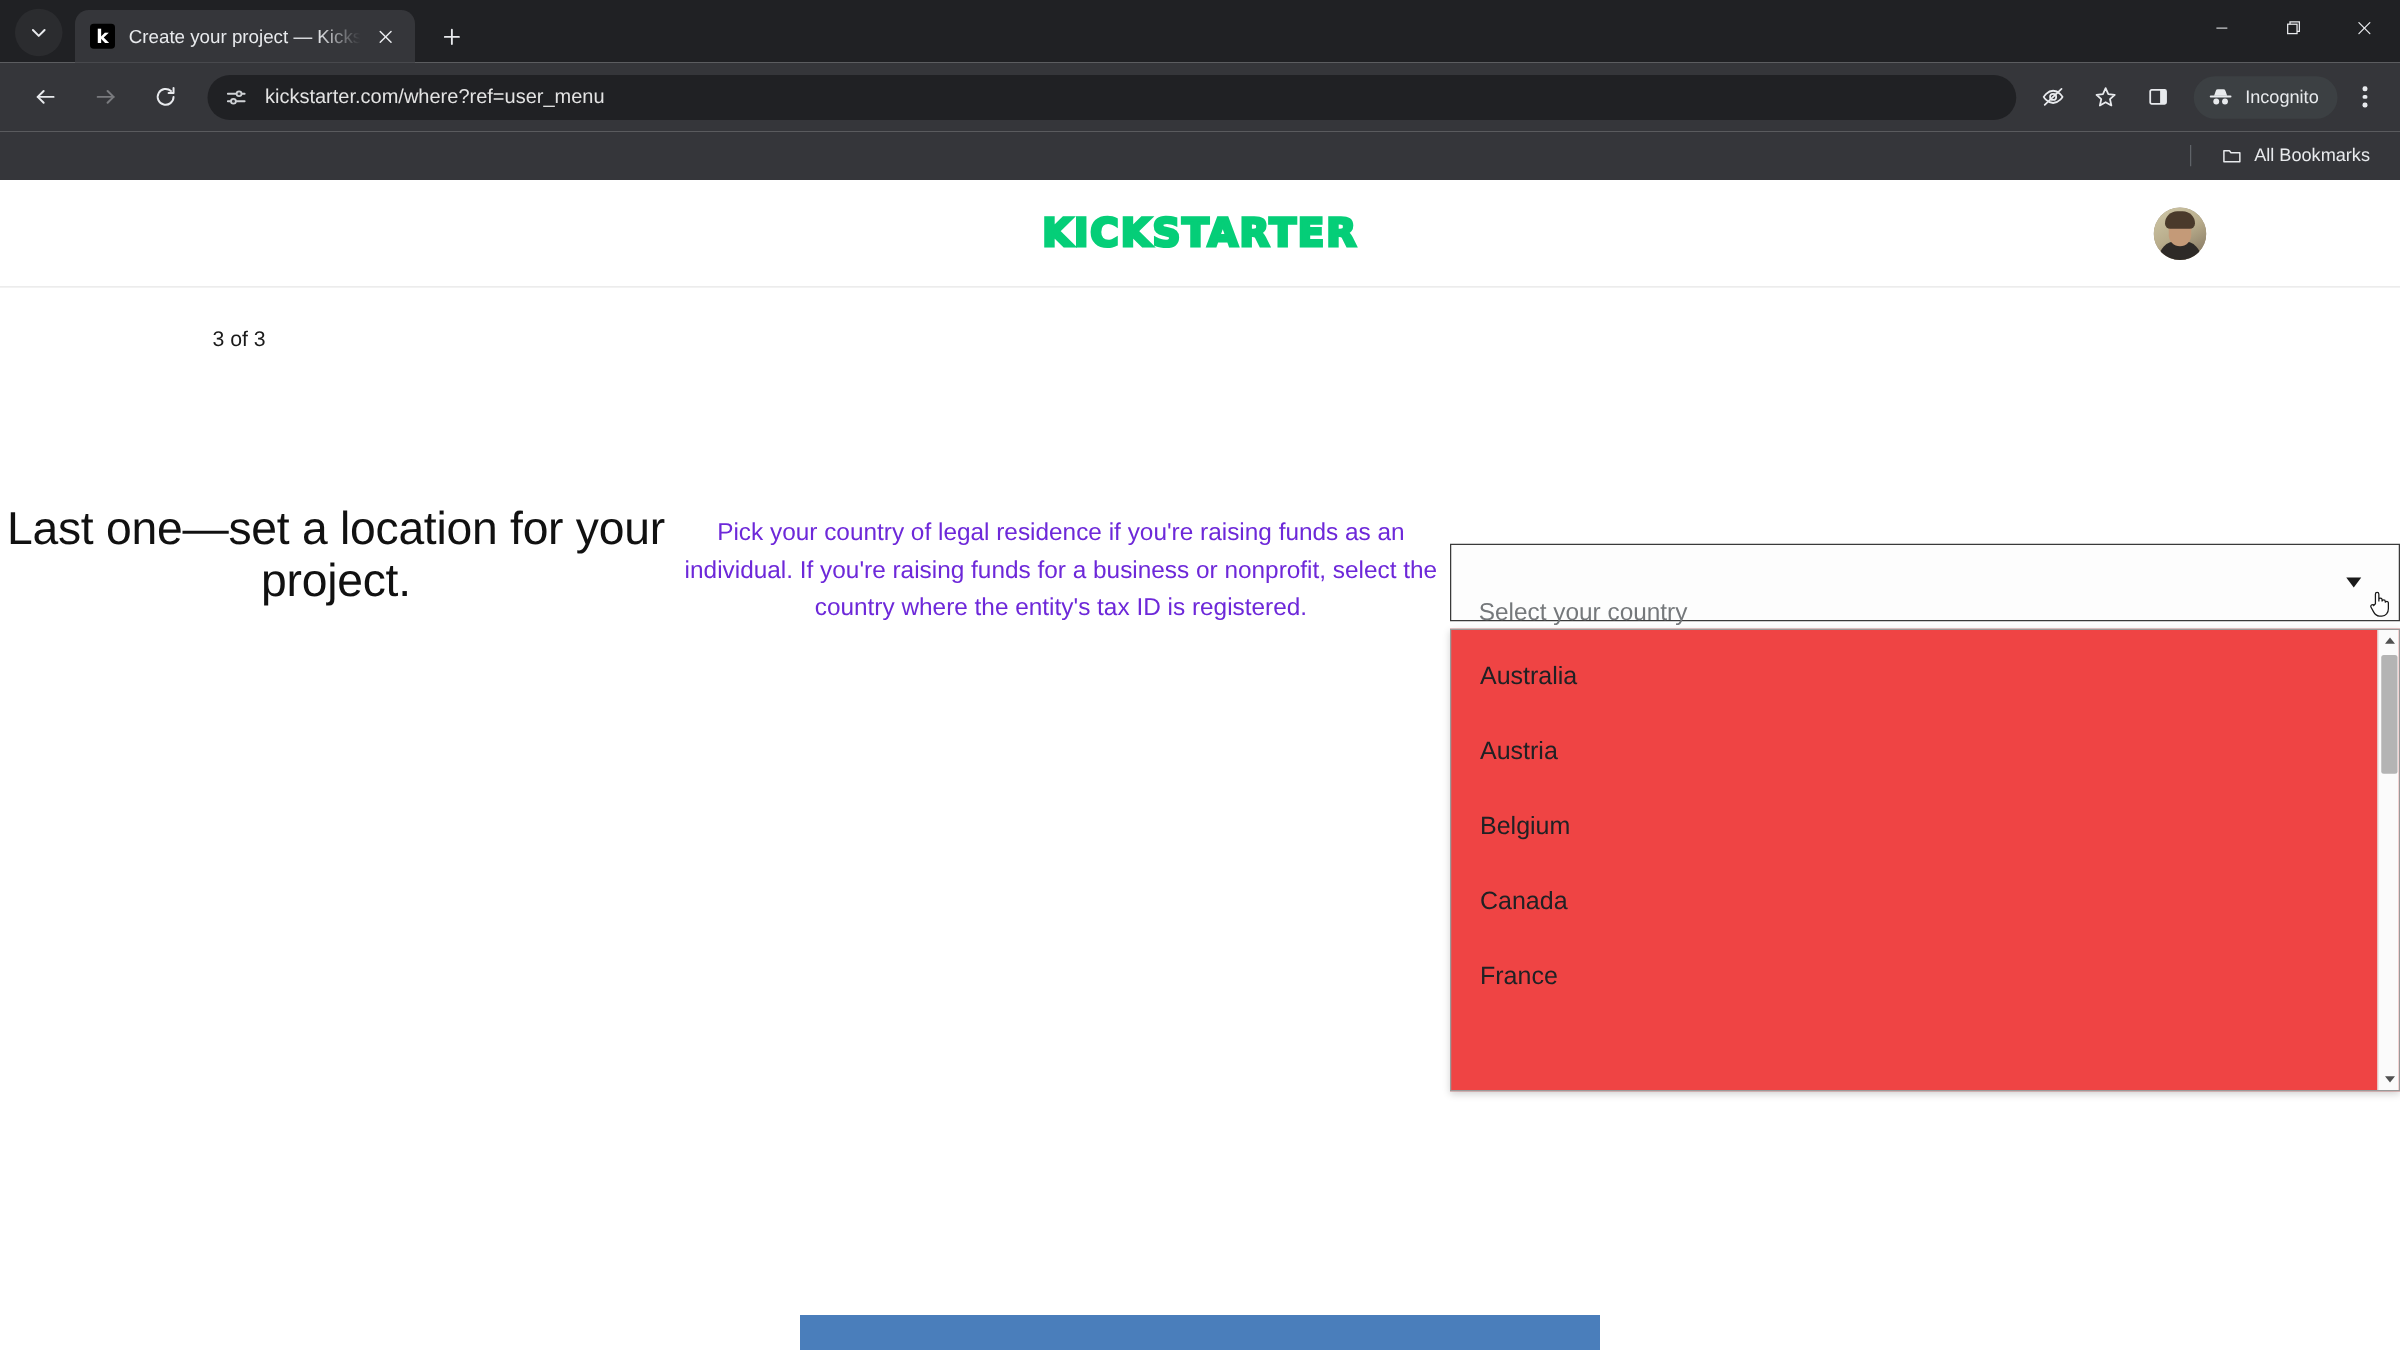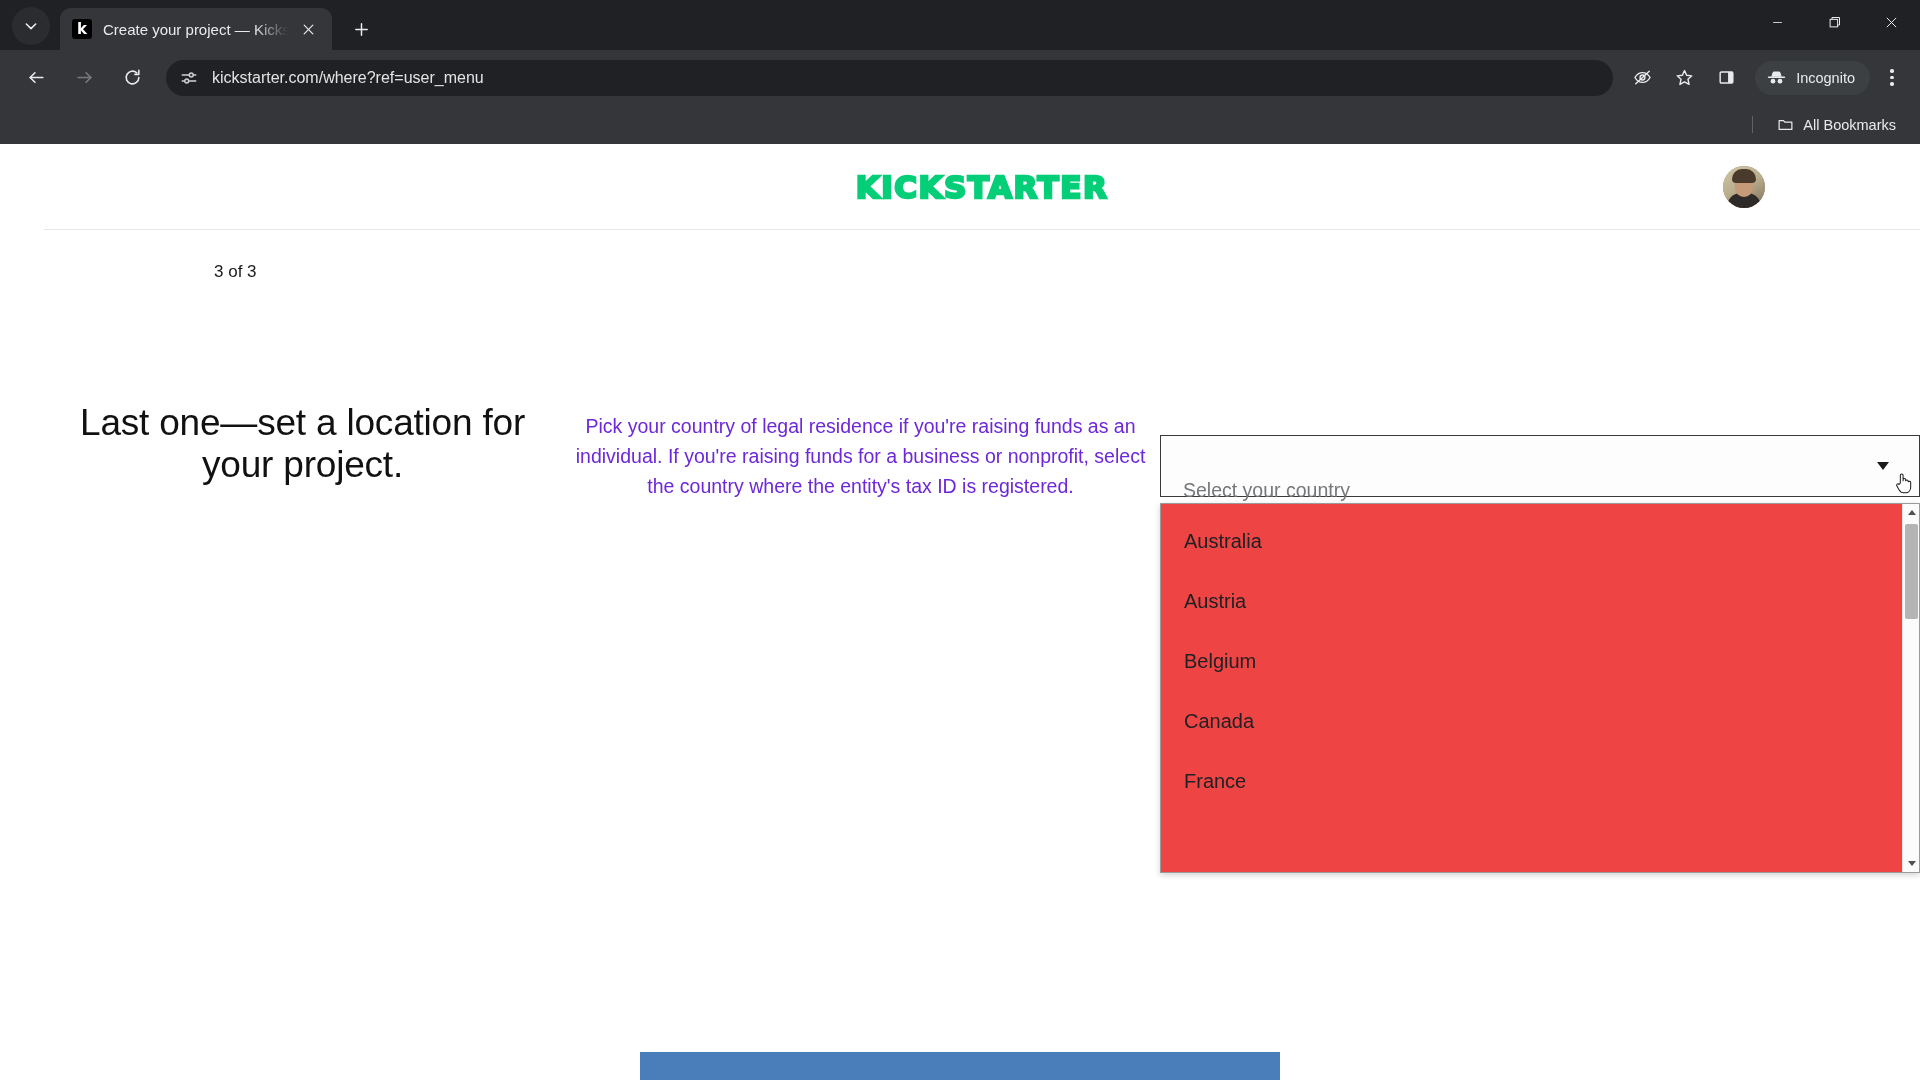--- a/index.html
+++ b/index.html
@@ -185,21 +185,20 @@
   .bm-all span { color: #e8eaed; font-size: 14.5px; }
 
   
   .page {
     position: absolute;
     top: 144px; left: 0;
     width: 1920px;
     height: 936px;
     background: #ffffff;
     overflow: hidden;
-    padding-left: 44px;
   }
 
   .ks-header {
     height: 86px;
     position: relative;
     border-bottom: 1px solid #e6e6e6;
     display: flex;
     align-items: center;
     justify-content: center;
   }

